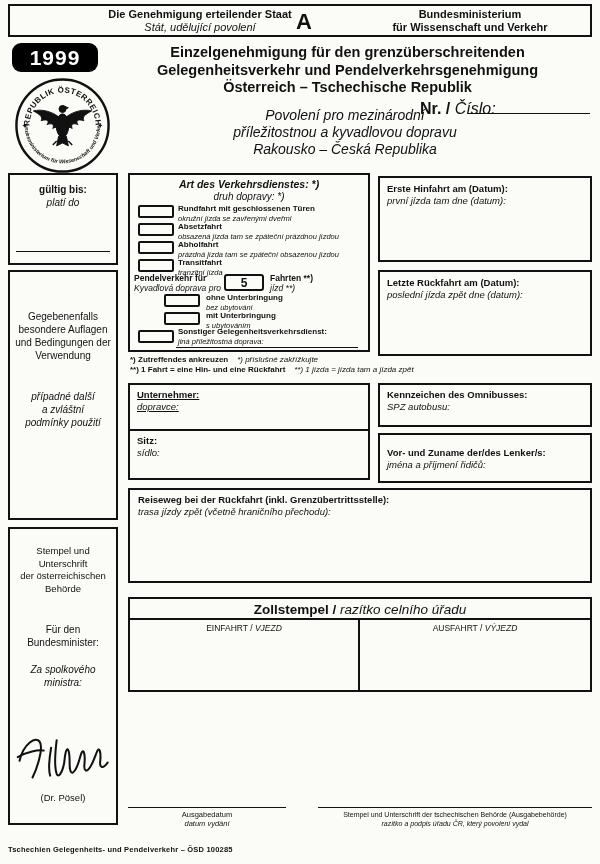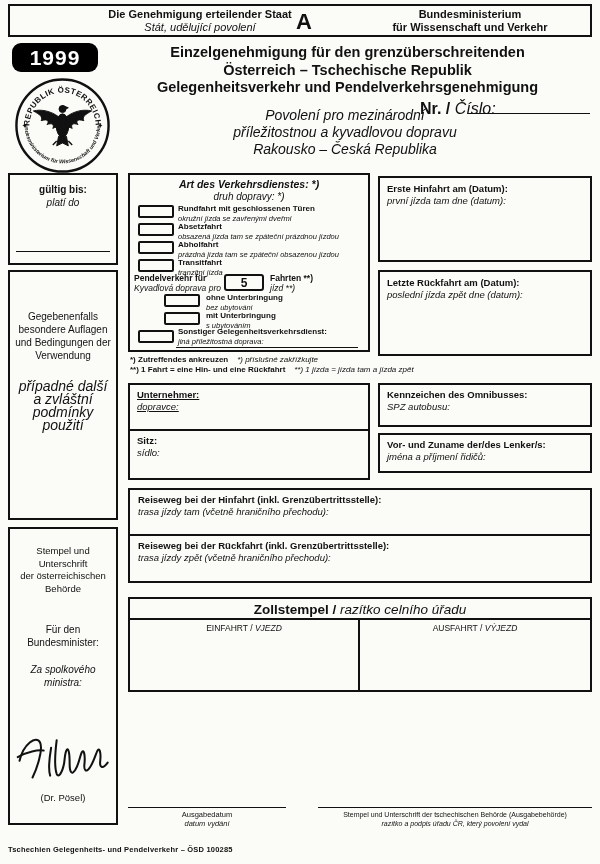--- a/index.html
+++ b/index.html
@@ -43,22 +43,22 @@
     </div>
   </div>
 
   <div class="abs" style="left:12px;top:43px;width:86px;height:29px;background:#000;border-radius:9px;color:#fff;
               display:flex;align-items:center;justify-content:center;font-size:21px;font-weight:bold;letter-spacing:1px;">
     <span>1999</span>
   </div>
 
   <div class="abs ctr" style="left:105px;top:44px;width:485px;">
     <span class="de" style="font-size:14.5px;display:block;line-height:17.5px;">Einzelgenehmigung für den grenzüberschreitenden</span>
+    <span class="de" style="font-size:14.5px;display:block;line-height:17.5px;">Gelegenheitsverkehr und Pendelverkehrsgenehmigung</span>
     <span class="de" style="font-size:14.5px;display:block;line-height:17.5px;">Österreich – Tschechische Republik</span>
-    <span class="de" style="font-size:14.5px;display:block;line-height:17.5px;">Gelegenheitsverkehr und Pendelverkehrsgenehmigung</span>
   </div>
 
   <div class="abs" style="left:14px;top:77px;width:97px;height:97px;">
     <svg width="97" height="97" viewBox="0 0 100 100">
       <circle cx="50" cy="50" r="47.5" fill="none" stroke="#111" stroke-width="2.5"></circle>
       <path id="sealTop" d="M 16,50 A 34,34 0 0 1 84,50" fill="none"></path>
       <path id="sealBot" d="M 11,50 A 39,39 0 0 0 89,50" fill="none"></path>
       <text font-size="8.2" font-weight="bold" letter-spacing="0.5" fill="#111">
         <textPath href="#sealTop" startOffset="50%" text-anchor="middle">REPUBLIK ÖSTERREICH</textPath>
       </text>
@@ -100,21 +100,21 @@
   </div>
 
   <div class="box" style="left:8px;top:270px;width:110px;height:250px;">
     <div class="ctr" style="padding:38px 4px 0 4px;">
       <span style="font-size:10px;display:block;line-height:13px;">
         <span style="display:block;">Gegebenenfalls</span>
         <span style="display:block;">besondere Auflagen</span>
         <span style="display:block;">und Bedingungen der</span>
         <span style="display:block;">Verwendung</span>
       </span>
-      <span class="cs" style="font-size:14px;display:block;line-height:13px;margin-top:18px;">
+      <span class="cs" style="font-size:10px;display:block;line-height:13px;margin-top:28px;">
         <span style="display:block;">případné další</span>
         <span style="display:block;">a zvláštní</span>
         <span style="display:block;">podmínky použití</span>
       </span>
     </div>
   </div>
 
   <div class="box" style="left:8px;top:527px;width:110px;height:298px;">
     <div class="ctr" style="padding:16px 3px 0 3px;">
       <span style="font-size:9.5px;display:block;line-height:12.5px;text-align:center;">
@@ -237,30 +237,26 @@
       <span class="de">Sitz:</span>
       <span class="cs">sídlo:</span>
     </div>
   </div>
 
   <div class="box fieldlbl" style="left:378px;top:383px;width:214px;height:44px;padding:4px 7px;">
     <span class="de">Kennzeichen des Omnibusses:</span>
     <span class="cs">SPZ autobusu:</span>
   </div>
 
-  <div class="box fieldlbl" style="left:378px;top:433px;width:214px;height:40px;padding:4px 7px;">
+  <div class="box fieldlbl" style="left:378px;top:433px;width:214px;height:50px;padding:12px 7px;">
     <span class="de">Vor- und Zuname der/des Lenker/s:</span>
     <span class="cs">jména a příjmení řidičů:</span>
   </div>
 
   <div class="box" style="left:128px;top:488px;width:464px;height:95px;">
-    <div class="fieldlbl" style="height:46px;border-bottom:2px solid var(--ink);padding:4px 8px;box-sizing:border-box;">
-      <span class="de">Reiseweg bei der Hinfahrt (inkl. Grenzübertrittsstelle):</span>
-      <span class="cs">trasa jízdy tam (včetně hraničního přechodu):</span>
-    </div>
     <div class="fieldlbl" style="padding:4px 8px;">
       <span class="de">Reiseweg bei der Rückfahrt (inkl. Grenzübertrittsstelle):</span>
       <span class="cs">trasa jízdy zpět (včetně hraničního přechodu):</span>
     </div>
   </div>
 
   <div class="box" style="left:128px;top:597px;width:464px;height:95px;">
     <div class="ctr" style="height:21px;border-bottom:2px solid var(--ink);font-size:13.5px;line-height:21px;box-sizing:border-box;">
       <span class="de">Zollstempel /</span>
       <span class="de cs" style="font-style:italic;">razítko celního úřadu</span>

